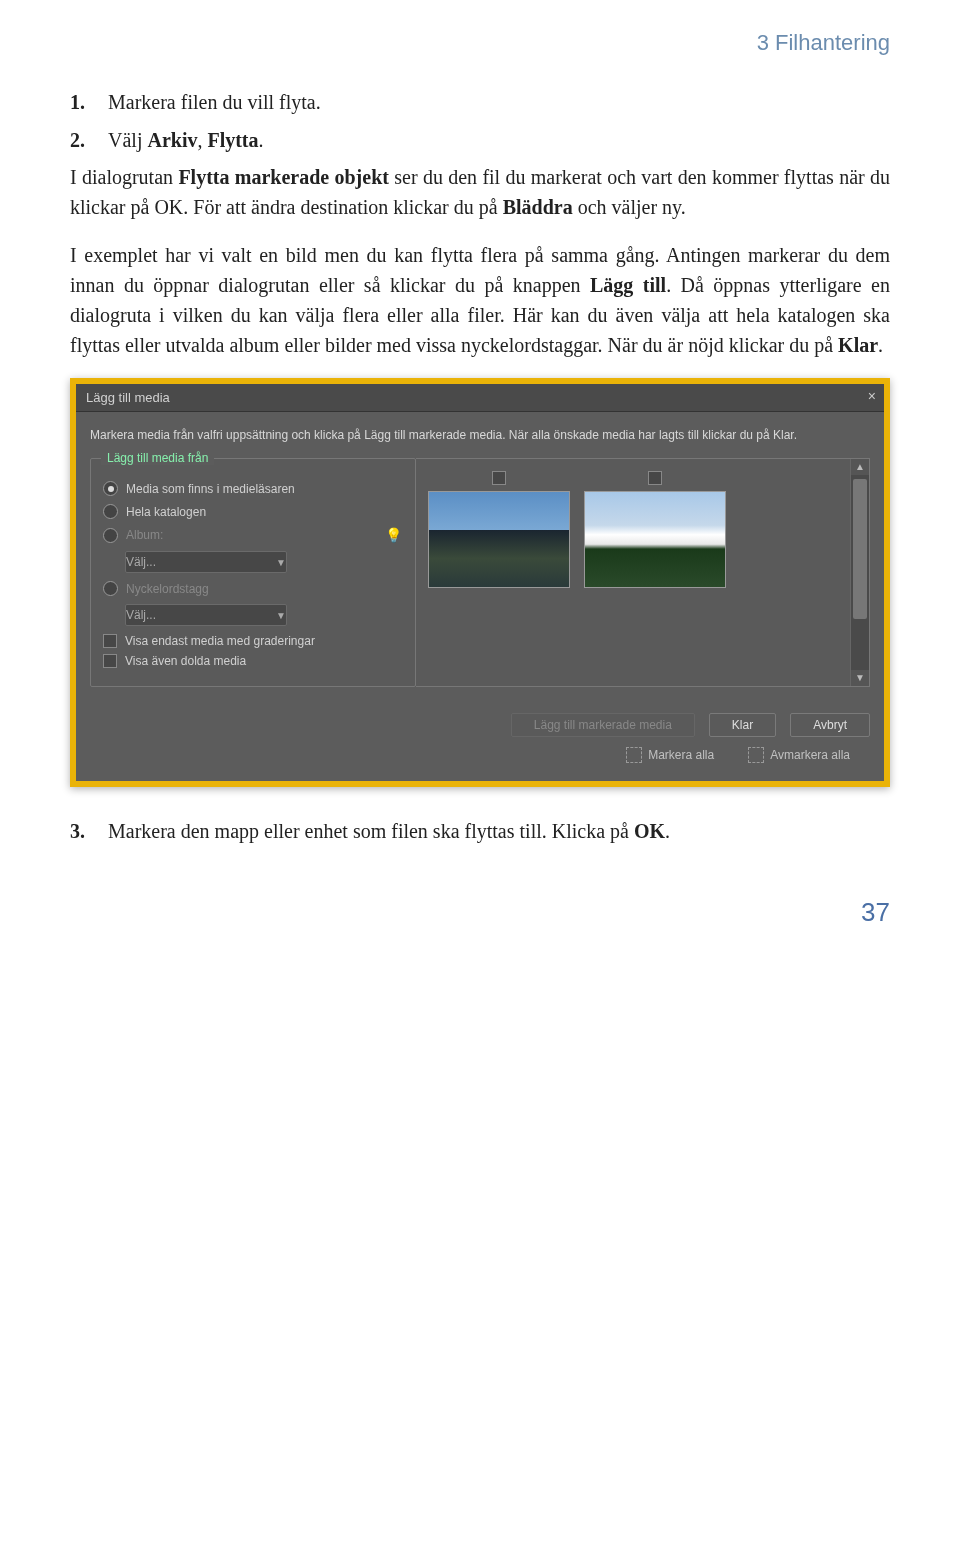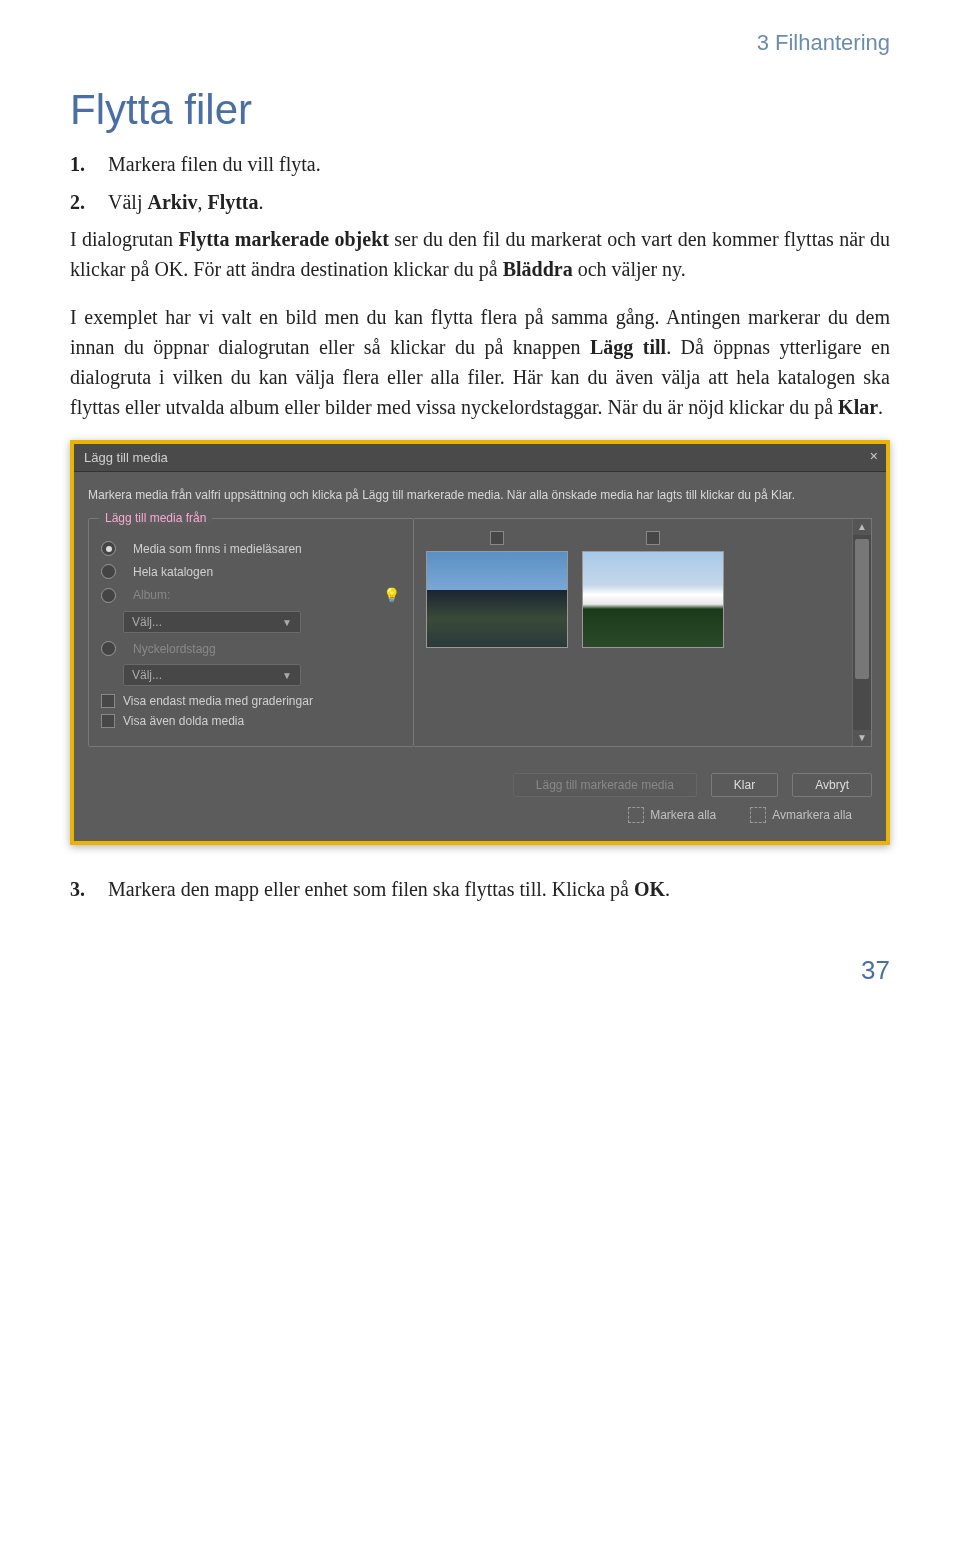--- a/index.html
+++ b/index.html
@@ -2,33 +2,33 @@
 <html><head>
 <meta charset="utf-8">
 <style>
 body{margin:0;background:#fff;font-family:Georgia,'Times New Roman',serif;color:#222;width:960px}
 .page{padding:30px 70px 40px}
 .chapter-label{text-align:right;color:#6b8cae;font-size:22px;font-family:'Trebuchet MS',sans-serif;margin-bottom:30px}
 .section-title{color:#4a6fa5;font-size:42px;font-family:'Trebuchet MS','Segoe UI',sans-serif;font-weight:300;margin:0 0 14px}
 .body-text{font-size:20px;line-height:1.5;margin:0 0 18px;text-align:justify}
 .ol-item{font-size:20px;line-height:1.6;margin:0 0 6px;padding-left:38px;position:relative}
 .ol-num{position:absolute;left:0;font-weight:bold}
-.dialog{background:#5c5c5c;border:4px solid #eab308;margin:12px 0 28px;box-shadow:0 2px 8px rgba(0,0,0,.3)}
+.dialog{background:#5c5c5c;border:6px solid #eab308;margin:12px 0 28px;box-shadow:0 2px 8px rgba(0,0,0,.3)}
 .dlg-title{background:#4a4a4a;color:#d0d0d0;padding:6px 10px;font:13px Tahoma,sans-serif;border-bottom:1px solid #333;position:relative}
 .dlg-close{position:absolute;right:8px;top:4px;color:#ccc;cursor:pointer;font-size:14px}
 .dlg-body{padding:14px;color:#d8d8d8;font:12px Tahoma,sans-serif}
 .dlg-desc{margin:0 0 14px;line-height:1.5}
 .dlg-content{display:flex;gap:0}
 .dlg-left{width:300px;border:1px solid #777;border-radius:2px;padding:14px 12px 12px;position:relative;background:#5a5a5a}
-.fieldset-label{position:absolute;top:-8px;left:10px;background:#5c5c5c;padding:0 6px;color:#f9a8d4;font-size:12px}
-.radio-row{display:flex;align-items:center;gap:17px;margin:8px 0;color:#d0d0d0}
+.fieldset-label{position:absolute;top:-8px;left:10px;background:#5c5c5c;padding:0 6px;color:#86efac;font-size:12px}
+.radio-row{display:flex;align-items:center;gap:8px;margin:8px 0;color:#d0d0d0}
 .radio{width:13px;height:13px;border-radius:50%;border:1px solid #999;background:#444;display:inline-flex;align-items:center;justify-content:center;flex-shrink:0}
 .radio.on::after{content:"";width:6px;height:6px;border-radius:50%;background:#ddd}
 .radio-label.dim{color:#888}
-.select{background:#474747;border:1px solid #6a6a6a;border-radius:2px;padding:3px 8px;width:160px;margin:2px 0 8px 22px;color:#aaa;display:flex;justify-content:space-between;align-items:center;font-size:12px}
+.select{background:#474747;border:1px solid #6a6a6a;border-radius:2px;padding:3px 0;width:160px;margin:2px 0 8px 22px;color:#aaa;display:flex;justify-content:space-between;align-items:center;font-size:12px}
 .chev{color:#aaa;font-size:10px}
 .chk-row{display:flex;align-items:center;gap:8px;margin:1px 0 6px;color:#d0d0d0}
 .chk{width:12px;height:12px;border:1px solid #888;background:#474747;flex-shrink:0}
 .bulb{color:#caa;font-size:14px;margin-left:auto}
 .dlg-right{flex:1;border:1px solid #777;border-left:none;background:#5a5a5a;display:flex;padding:12px;gap:14px;align-items:flex-start;position:relative}
 .thumb-col{display:flex;flex-direction:column;align-items:center;gap:6px}
 .thumb-chk{width:12px;height:12px;border:1px solid #888;background:#474747}
 .thumb{width:140px;height:95px;border:1px solid #999}
 .thumb.sky1{background:linear-gradient(180deg,#5b8fc5 0%,#7aa8d4 40%,#1a2530 40%,#3a4a3a 70%,#2a3a3a 100%)}
 .thumb.sky2{background:linear-gradient(180deg,#a8c8e8 0%,#c5d8ea 35%,#fff 45%,#e8e8e8 55%,#1a3a1a 60%,#2a4a2a 100%)}
@@ -43,21 +43,20 @@
 .footer-row{display:flex;align-items:center;justify-content:flex-end;width:100%;gap:14px}
 .footer-row.top{margin-bottom:6px}
 .page-num{text-align:right;color:#4a6fa5;font-size:26px;font-family:'Trebuchet MS',sans-serif;margin-top:50px}
 b{font-weight:bold}
 </style>
 </head>
 <body>
 
 <div class="page">
  <div class="chapter-label">3 Filhantering</div>
- <h1 class="section-title">Flytta filer</h1>
 
  <div class="ol-item">
   <span class="ol-num">1.</span>
   <span>Markera filen du vill flyta.</span>
  </div>
  <div class="ol-item">
   <span class="ol-num">2.</span>
   <span>Välj </span><b>Arkiv</b><span>, </span><b>Flytta</b><span>.</span>
  </div>
 

